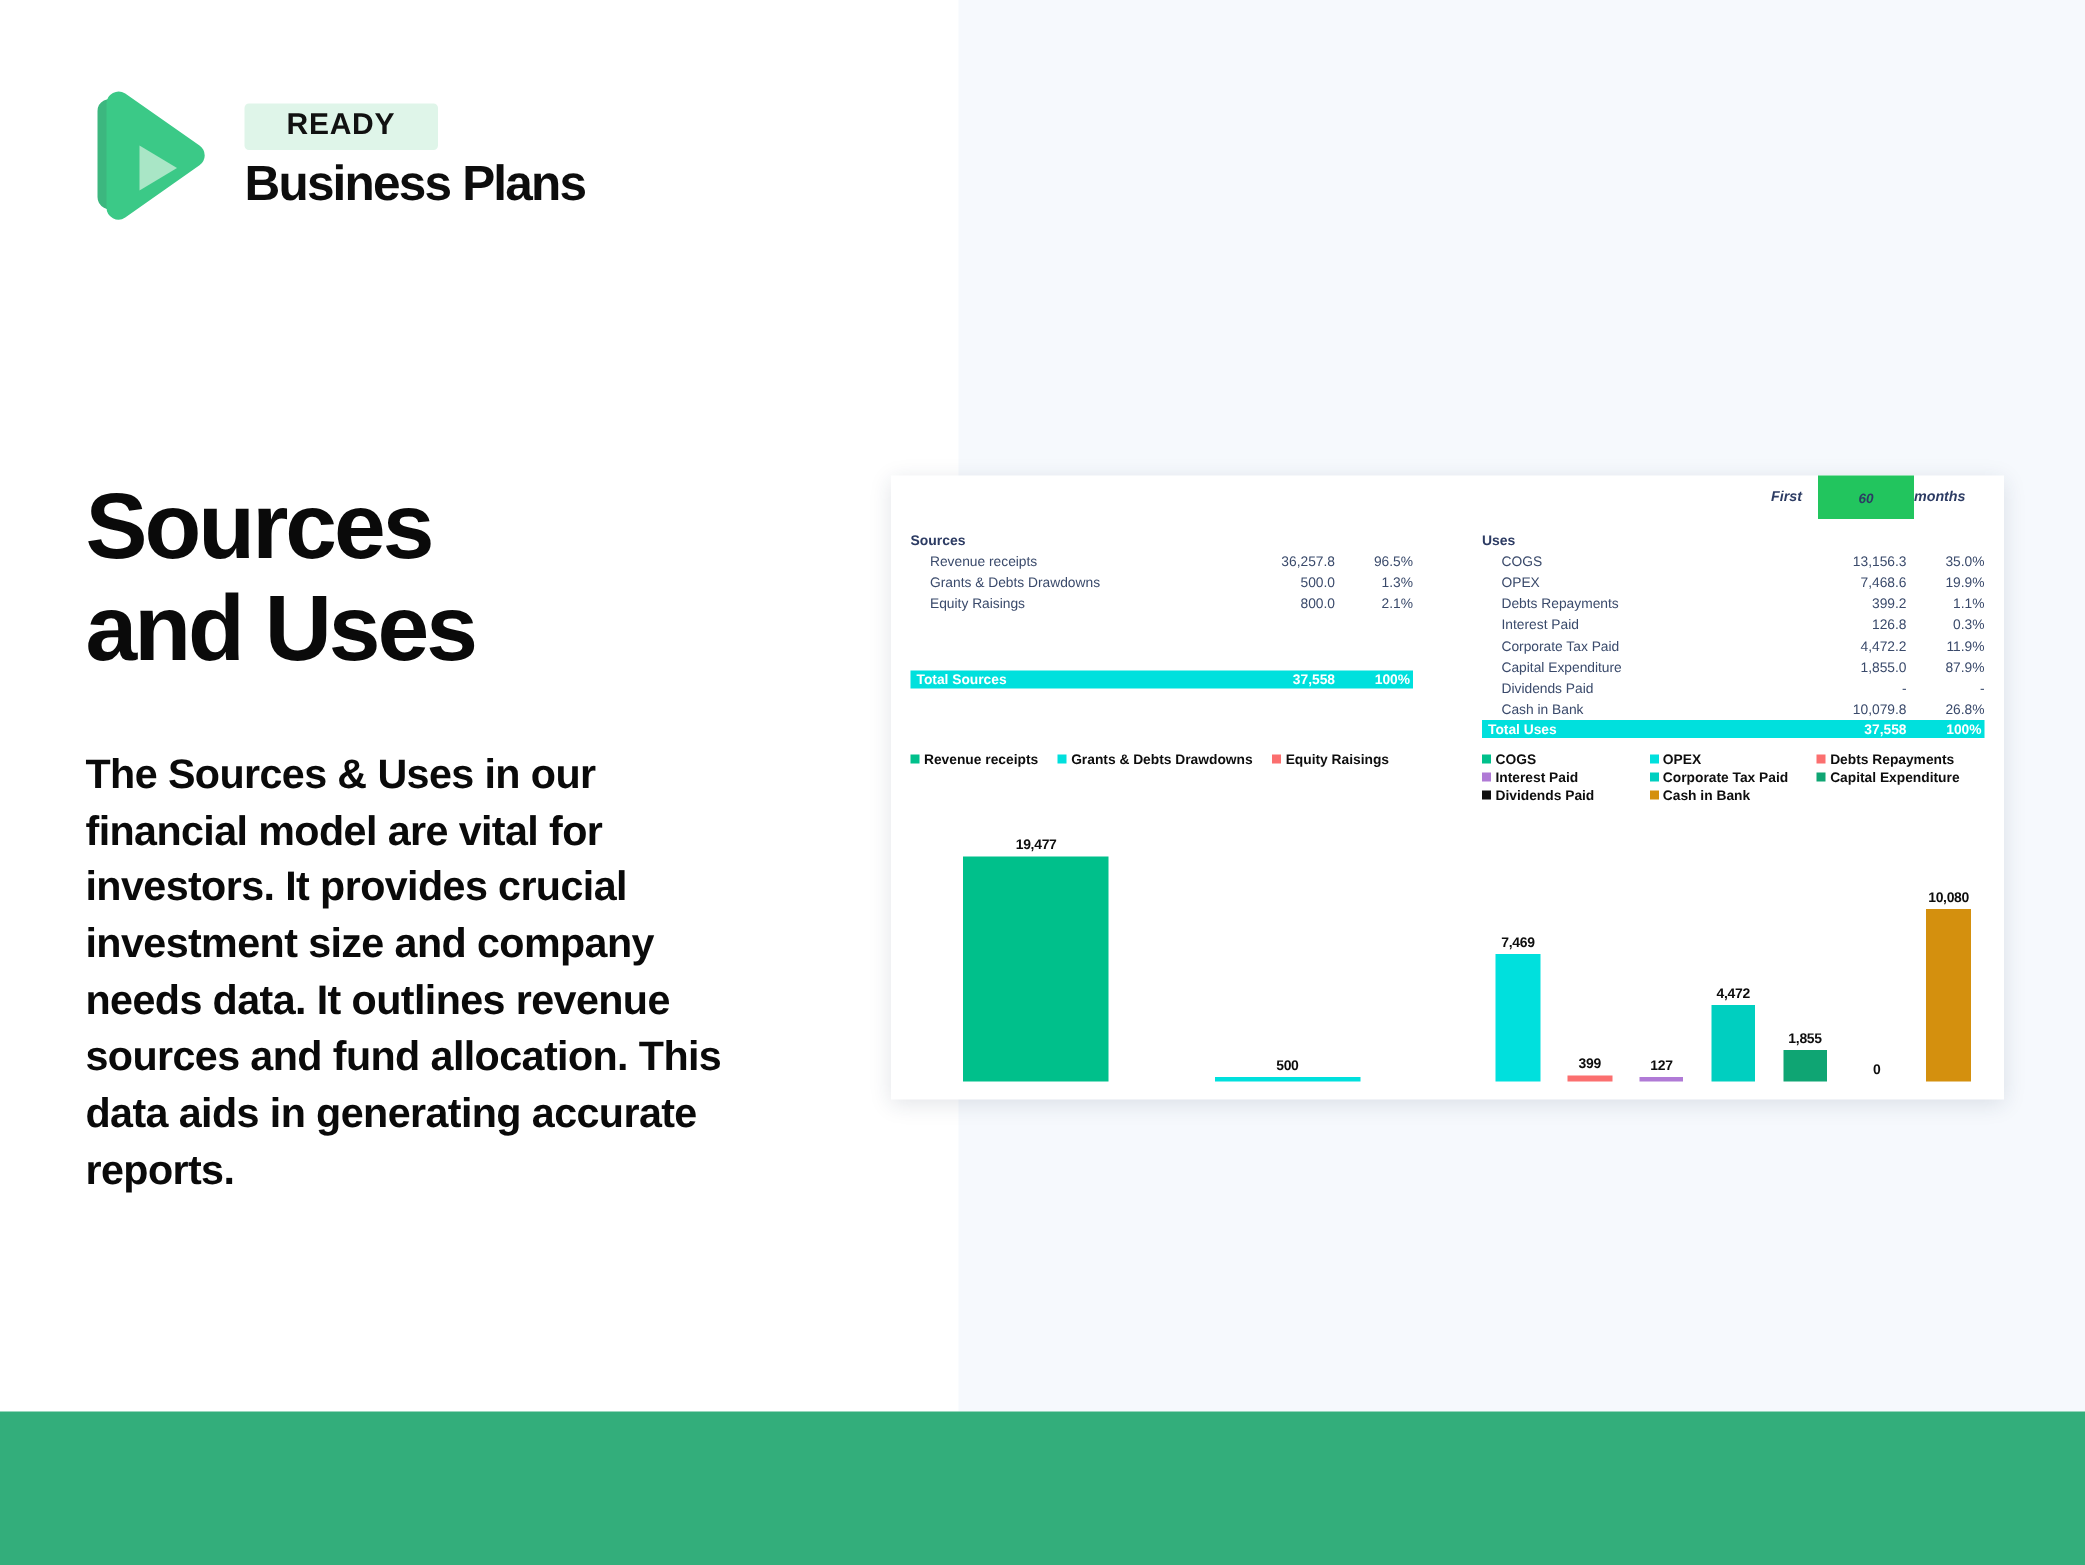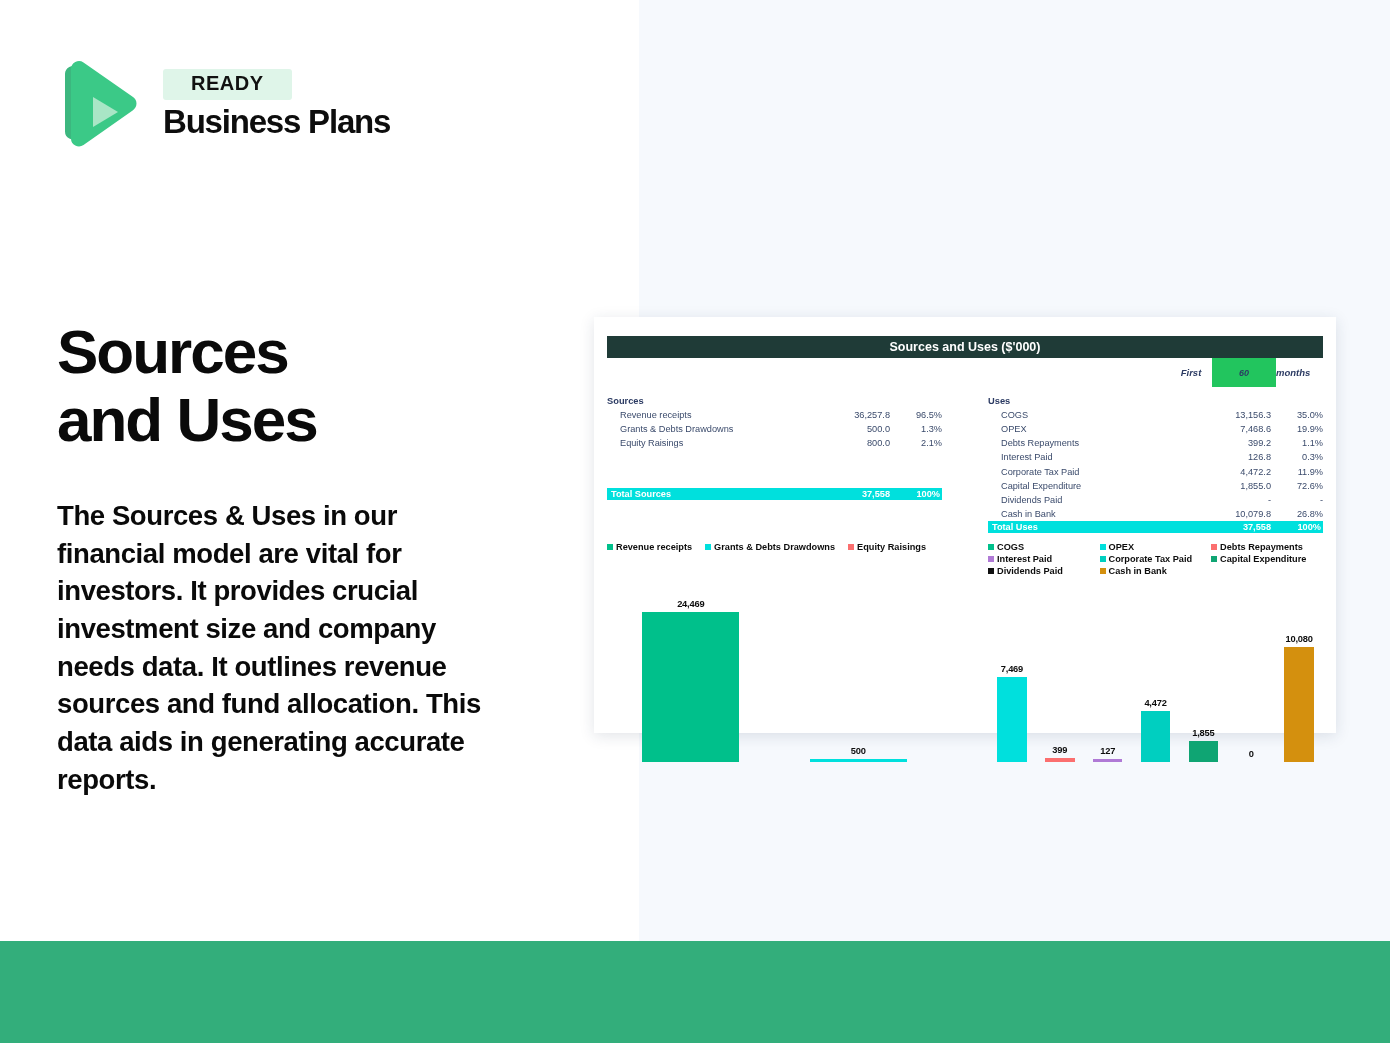--- a/index.html
+++ b/index.html
@@ -121,21 +121,20 @@
       <div class="brand-name">Business Plans</div>
     </div>
   </div>
 
   <div class="page-title">Sources
 and Uses</div>
   <div class="page-desc">The Sources &amp; Uses in our financial model are vital for investors. It provides crucial investment size and company needs data. It outlines revenue sources and fund allocation. This data aids in generating accurate reports.</div>
 
   <div class="card">
 
-    <div class="sheet-title">Sources and Uses ($'000)</div>
 
     <div class="period-row">
       <span class="lbl-first">First</span>
       <span class="period-box">60</span>
       <span class="lbl-months">months</span>
     </div>
 
     <div class="tables">
 
       <div class="tbl sources">
@@ -194,21 +193,21 @@
                 <td class="c-pct">0.3%</td>
               </tr>
               <tr>
                 <td class="c-label">Corporate Tax Paid</td>
                 <td class="c-val">4,472.2</td>
                 <td class="c-pct">11.9%</td>
               </tr>
               <tr>
                 <td class="c-label">Capital Expenditure</td>
                 <td class="c-val">1,855.0</td>
-                <td class="c-pct">72.6%</td>
+                <td class="c-pct">87.9%</td>
               </tr>
               <tr>
                 <td class="c-label">Dividends Paid</td>
                 <td class="c-val">-</td>
                 <td class="c-pct">-</td>
               </tr>
               <tr>
                 <td class="c-label">Cash in Bank</td>
                 <td class="c-val">10,079.8</td>
                 <td class="c-pct">26.8%</td>
@@ -276,21 +275,21 @@
               <span>Cash in Bank</span>
             </div>
           </div>
       </div>
     </div>
 
     <div class="charts">
       <div class="chart sources">
         <div class="bars" id="bars-0">
             <div class="bar-slot">
-              <div class="bar-lbl">24,469</div>
+              <div class="bar-lbl">19,477</div>
               <div class="bar" style="height: 150px; background: rgb(0, 192, 139);"></div>
             </div>
             <div class="bar-slot">
               <div class="bar-lbl">500</div>
               <div class="bar" style="height: 3px; background: rgb(0, 224, 221);"></div>
             </div>
           </div>
       </div>
       <div class="chart uses">
         <div class="bars" id="bars-1">

